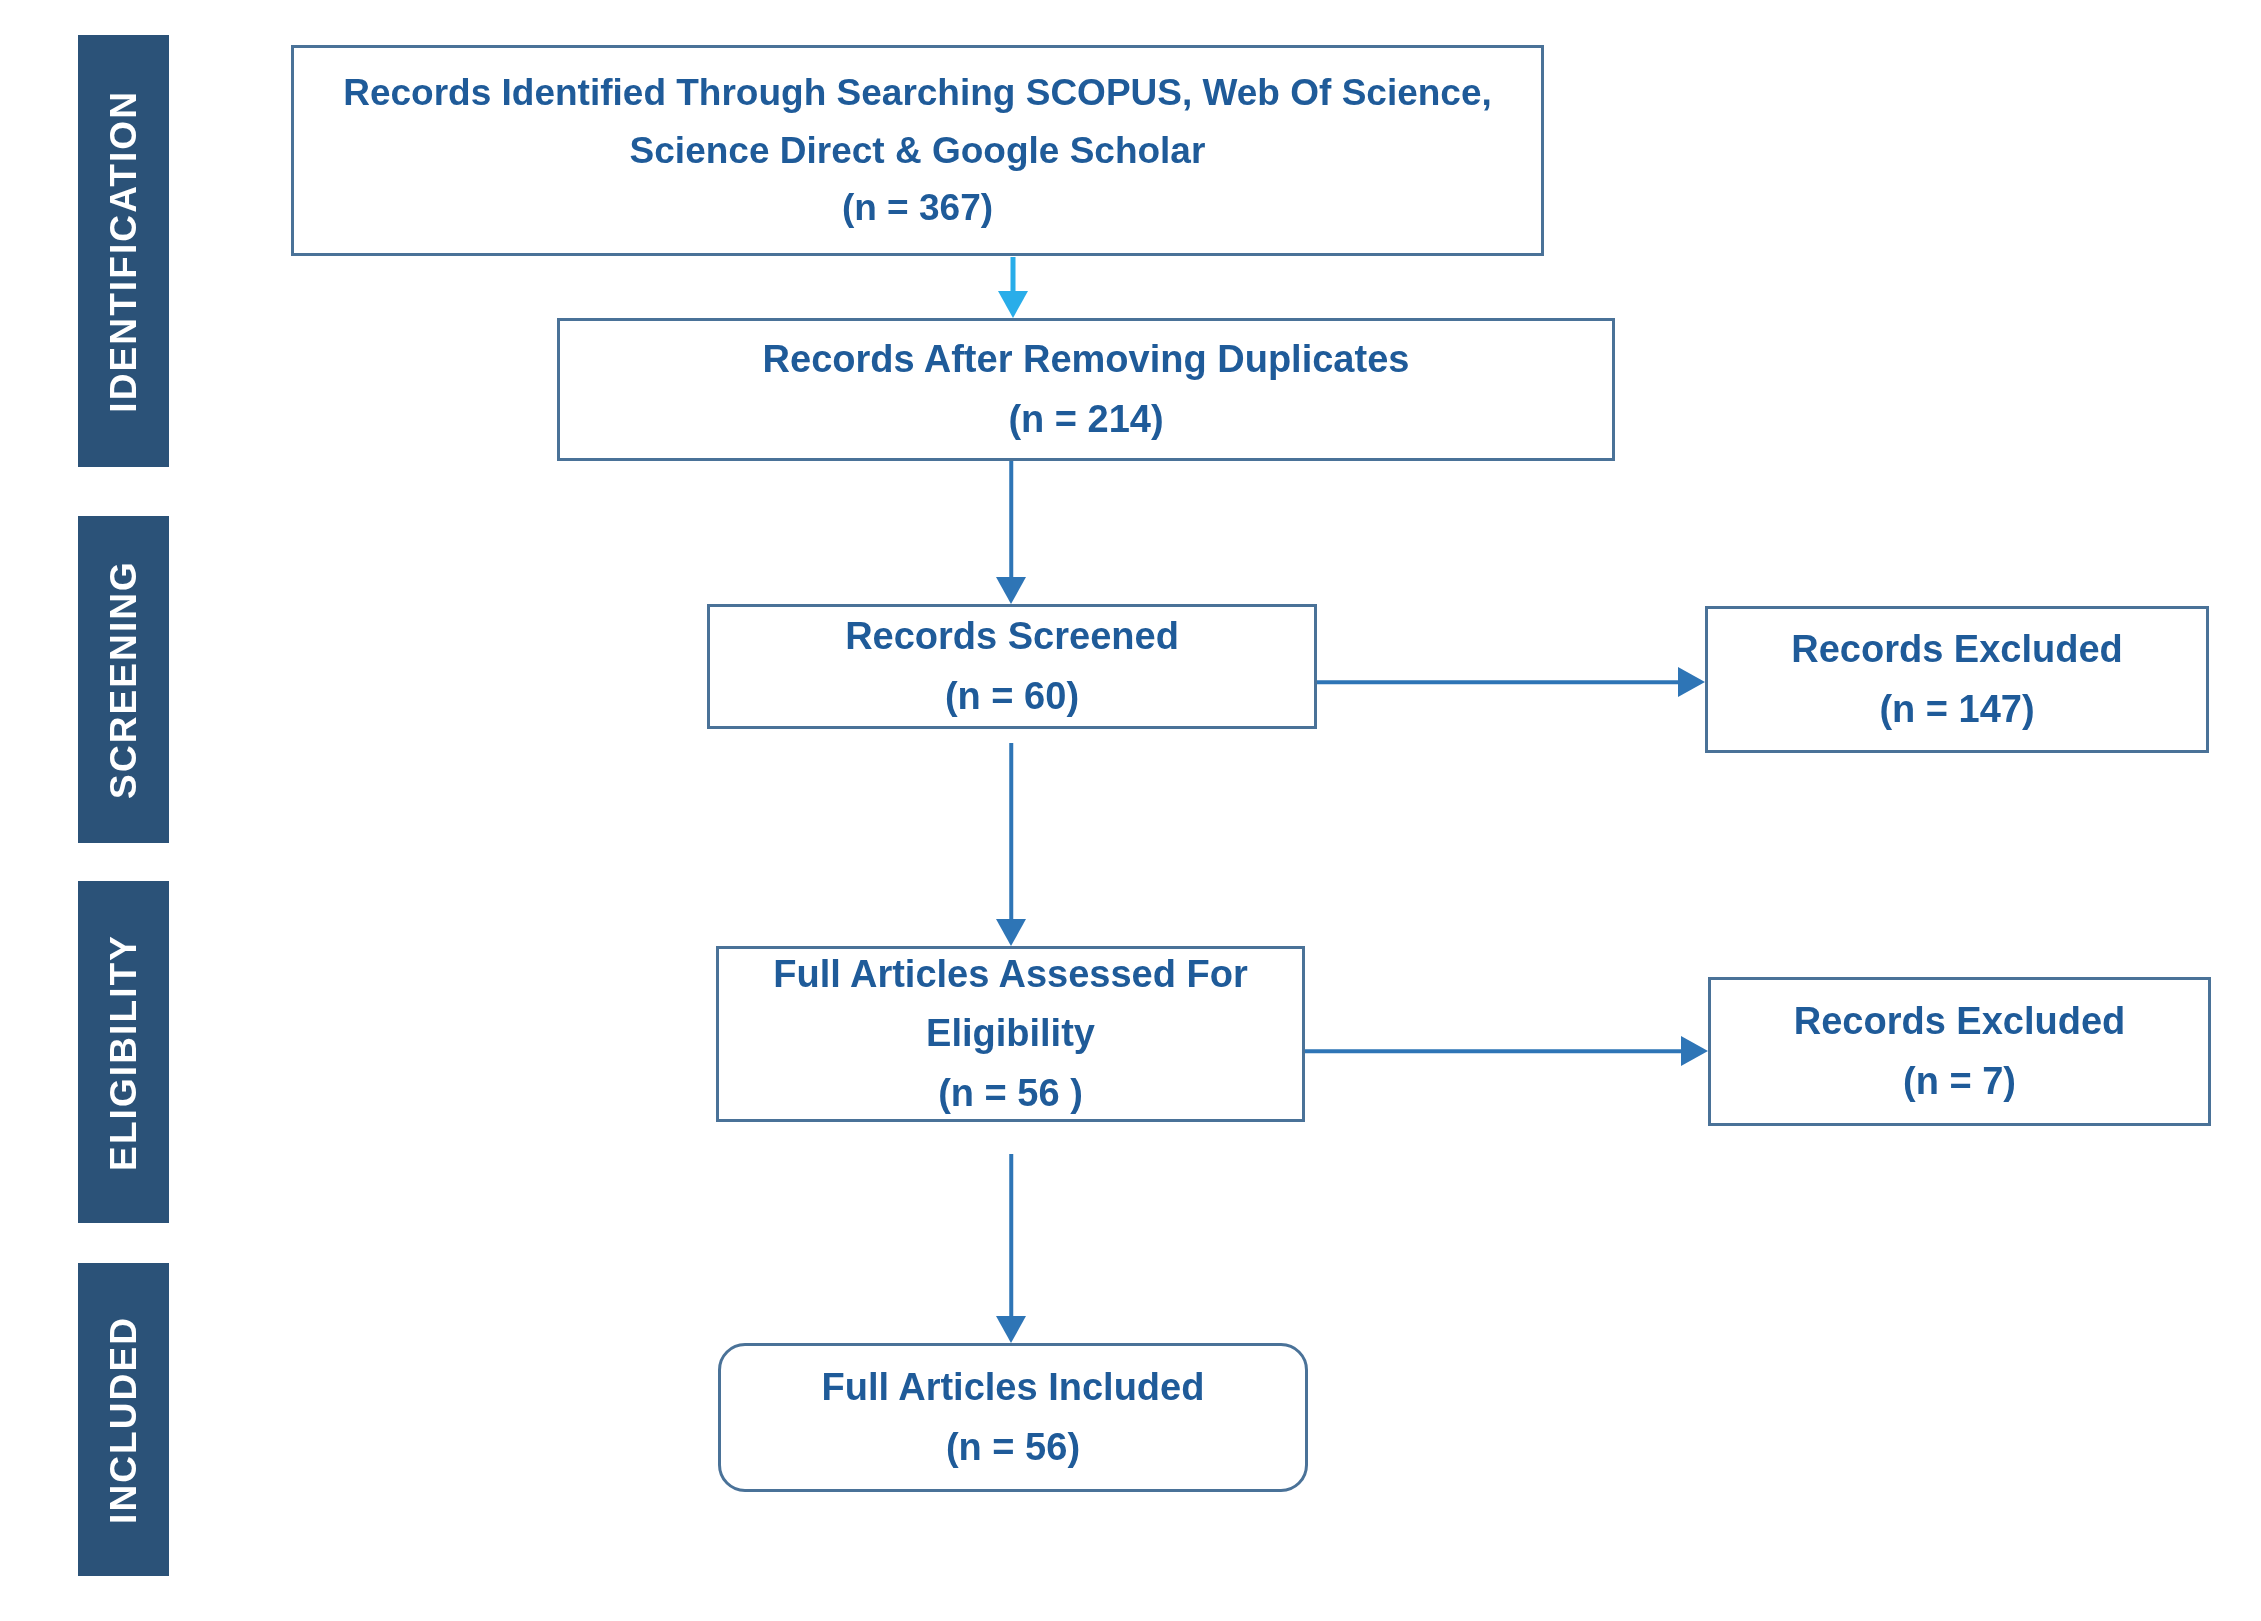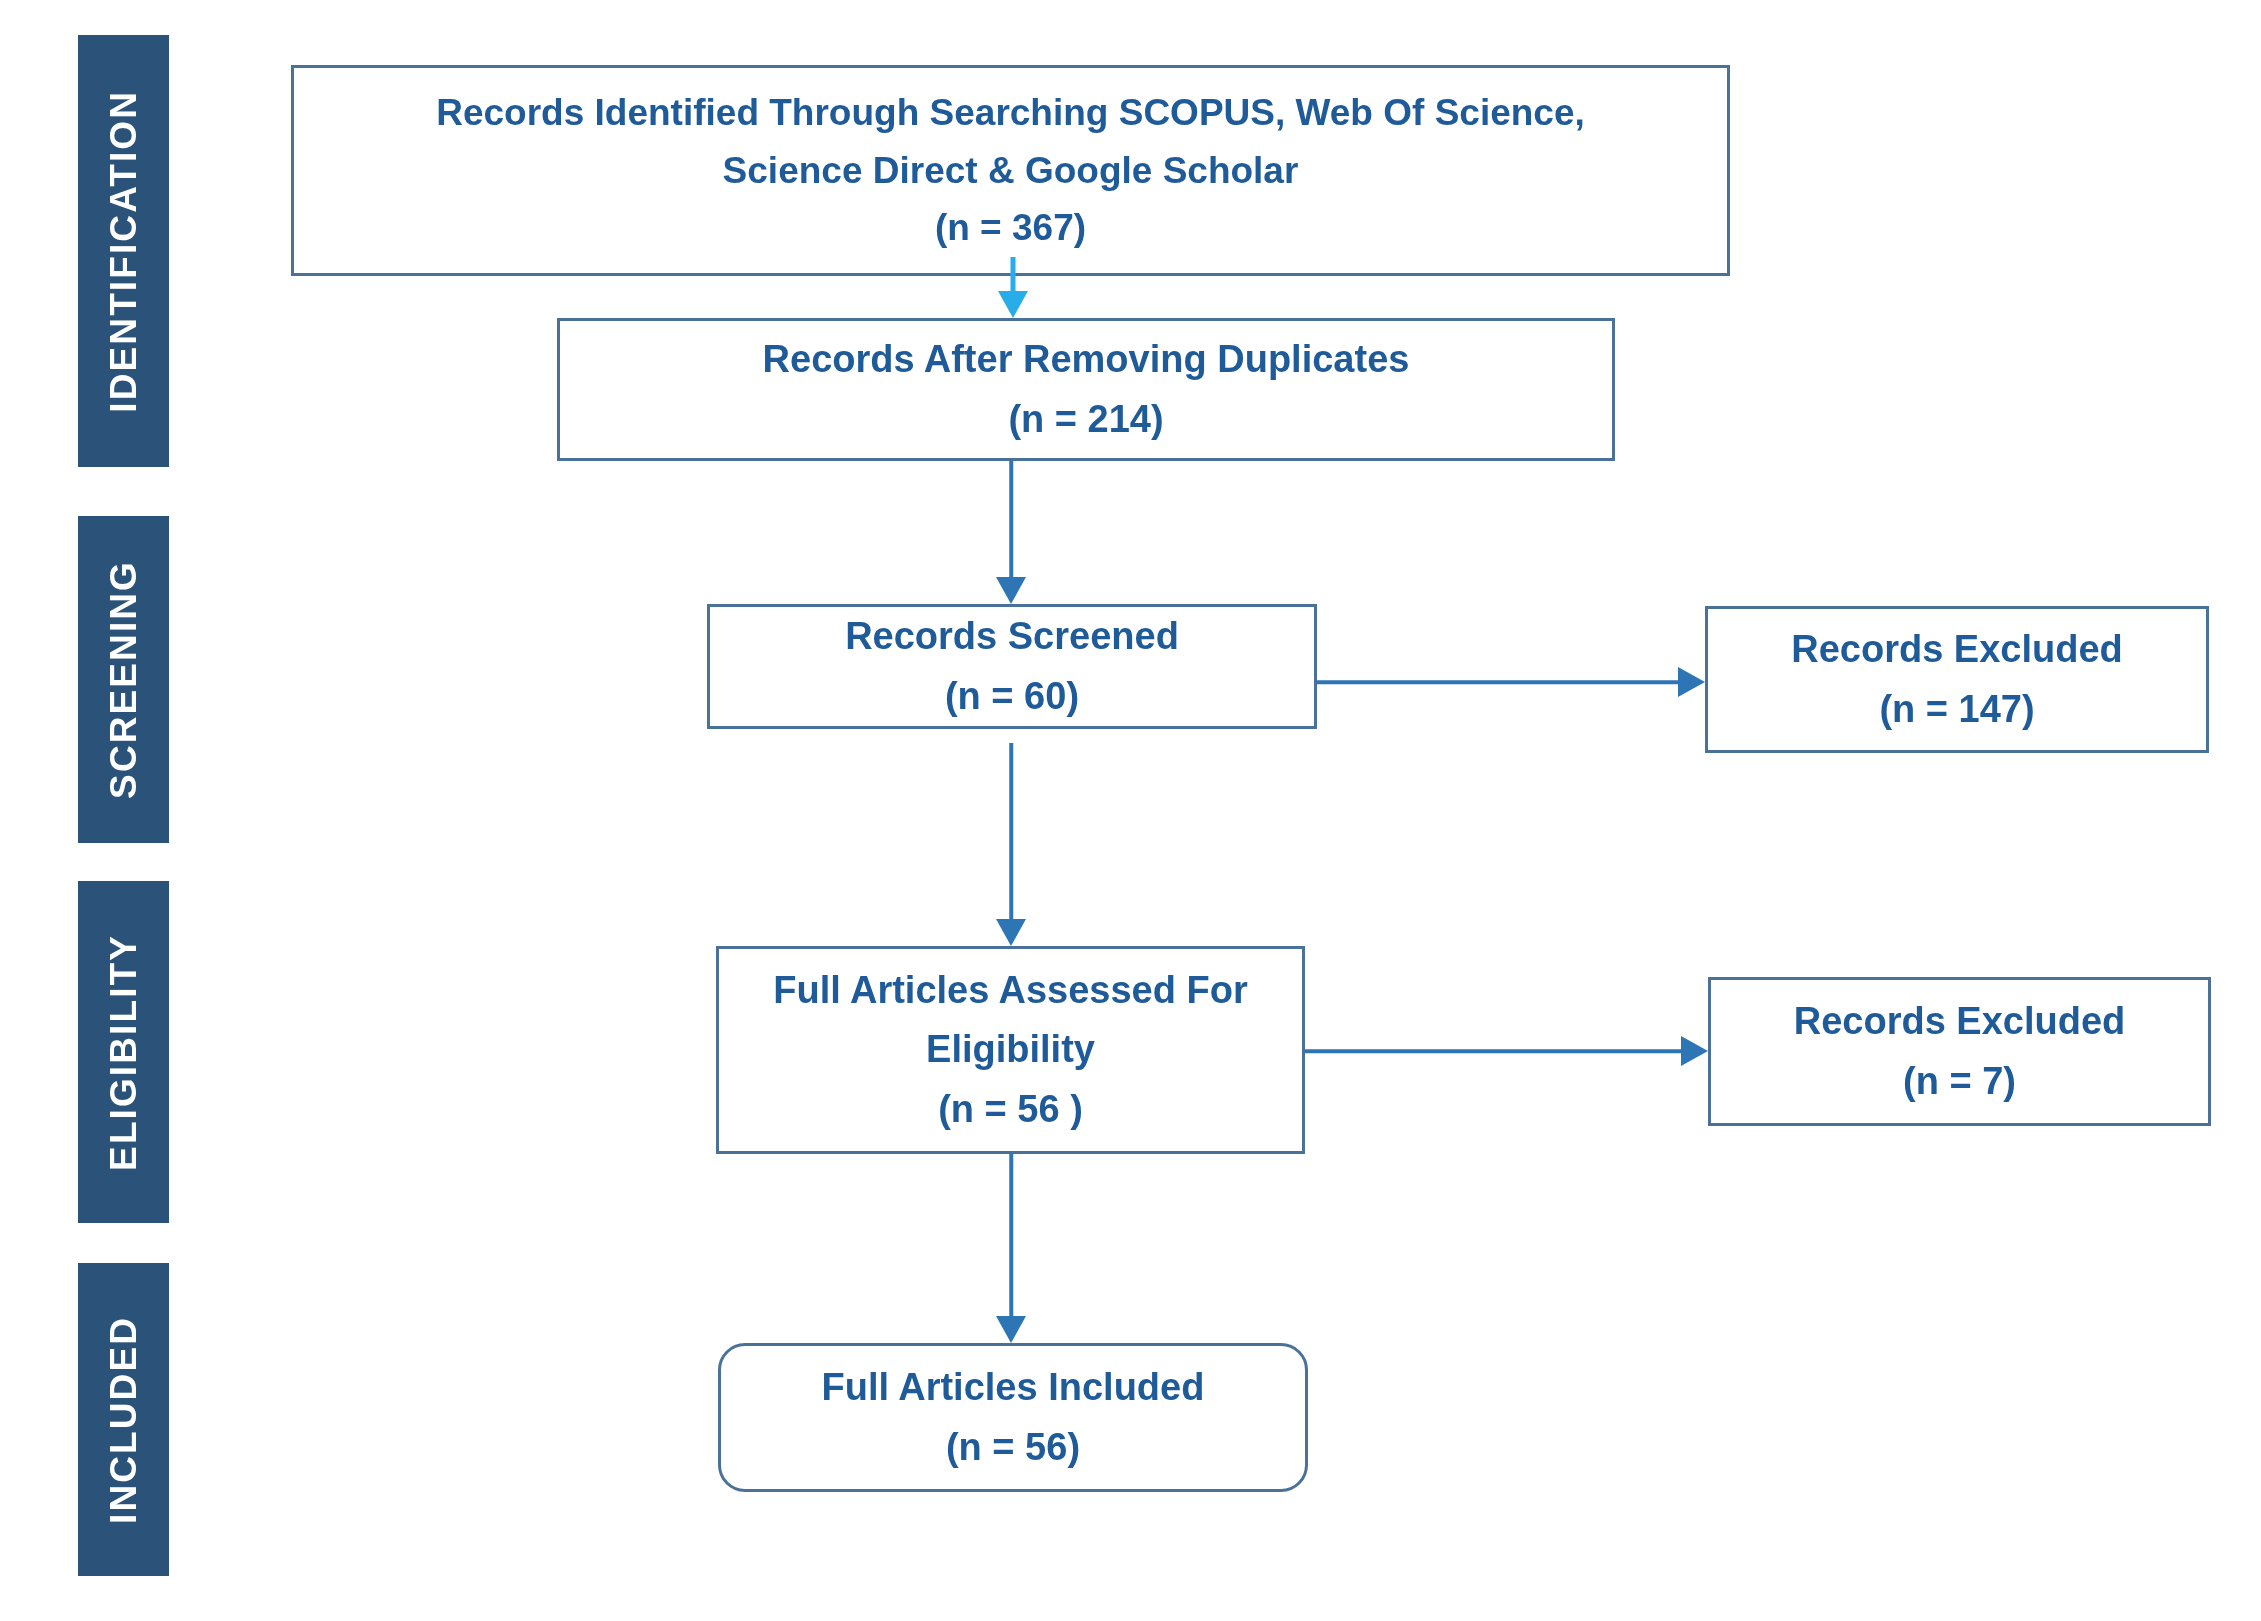--- a/index.html
+++ b/index.html
@@ -56,25 +56,25 @@
     align-items: center;
     justify-content: center;
     text-align: center;
     font-weight: bold;
     font-size: 38px;
     line-height: 1.56;
   }
   .node .title { white-space: pre; }
   .node .count { white-space: pre; }
 
-  #node-identified           { left: 291px;  top: 45px;   width: 1439px; height: 211px; font-size: 37px; margin-top: 20px; }
+  #node-identified           { left: 291px;  top: 45px;   width: 1253px; height: 211px; font-size: 37px; }
   #node-deduplicated         { left: 557px;  top: 318px;  width: 1058px; height: 143px; }
   #node-screened             { left: 707px;  top: 604px;  width: 610px;  height: 125px; }
   #node-excluded-screening   { left: 1705px; top: 606px;  width: 504px;  height: 147px; }
-  #node-eligibility          { left: 716px; top: 946px; width: 589px;  height: 208px; }
+  #node-eligibility          { left: 716px; top: 946px; width: 589px;  height: 176px; }
   #node-excluded-eligibility { left: 1708px; top: 977px; width: 503px;  height: 149px; }
   #node-included             { left: 718px; top: 1343px; width: 590px;  height: 149px; border-radius: 27px; }
 
   
   .arrow { position: absolute; --ac: var(--arrow); }
   .arrow.accent { --ac: var(--arrow-accent); }
 
   .arrow.v .shaft {
     position: absolute;
     top: 0; left: 50%;

